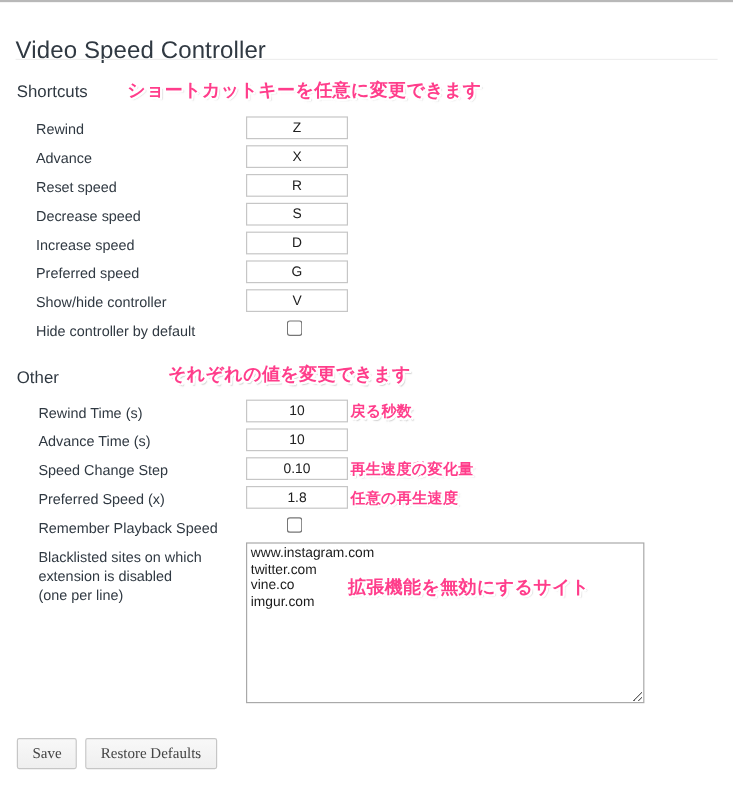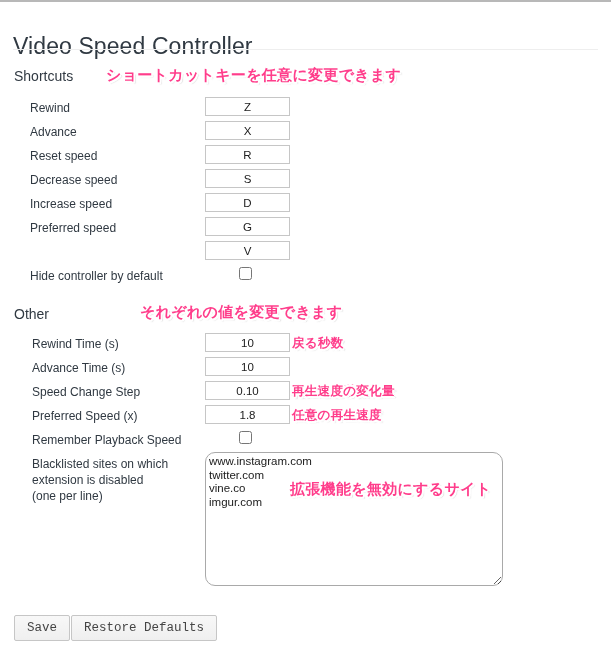--- a/index.html
+++ b/index.html
@@ -28,21 +28,21 @@
     top: 2px; left: 0;
     width: 611px;
     height: 654px;
     background: #ffffff;
     padding: 0;
   }
   .title {
     position: absolute;
     left: 13px;
     top: 16px;
-    font-size: 23px;
+    font-size: 20px;
     font-weight: normal;
     color: #303942;
     letter-spacing: 0.1px;
     white-space: nowrap;
   }
   .divider {
     position: absolute;
     left: 13px;
     top: 47px;
     width: 585px;
@@ -86,43 +86,43 @@
     width: 13px;
     height: 13px;
     margin: 0;
     padding: 0;
   }
   .textarea {
     position: absolute;
     box-sizing: border-box;
     left: 205px;
     top: 450px;
-    width: 298px;
+    width: 332px;
     height: 134px;
     border: 1px solid #a9a9a9;
     background: #ffffff;
     font-family: "Liberation Sans", "DejaVu Sans", sans-serif;
     font-size: 11.5px;
     line-height: 13.5px;
     color: #1a1a1a;
     padding: 2px 3px;
     resize: both;
     overflow: auto;
     white-space: pre;
     outline: none;
-    border-radius: 10px;
+    border-radius: 0;
   }
   .btn {
     position: absolute;
     box-sizing: border-box;
     height: 26px;
     background: linear-gradient(to bottom, #f8f8f8, #efefef);
     border: 1px solid #c6c6c6;
     border-radius: 2px;
-    font-family: Liberation Mono, monospace;
+    font-family: Liberation Serif, serif;
     font-size: 12.5px;
     color: #444444;
     cursor: pointer;
     padding: 0 12px;
     white-space: nowrap;
   }
   
   .anno {
     position: absolute;
     color: #ff3d8b;
@@ -168,20 +168,21 @@
 
   <div class="row-label" style="left:30px; top:170px;">Decrease speed</div>
   <input class="field" style="left: 205px; top: 167px;" value="S">
 
   <div class="row-label" style="left:30px; top:194px;">Increase speed</div>
   <input class="field" style="left: 205px; top: 191px;" value="D">
 
   <div class="row-label" style="left:30px; top:218px;">Preferred speed</div>
   <input class="field" style="left: 205px; top: 215px;" value="G">
 
+  <div class="row-label" style="left:30px; top:242px;">Show/hide controller</div>
   <input class="field" style="left: 205px; top: 239px;" value="V">
 
   <div class="row-label" style="left:30px; top:266px;">Hide controller by default</div>
   <input type="checkbox" class="checkbox" style="left: 239px; top: 265px;">
 
   <div class="section-head" style="top:304px;">Other</div>
   <div class="anno anno-lg" style="left:140px; top:301px;">それぞれの値を変更できます</div>
 
   <div class="row-label" style="left:32px; top:334px;">Rewind Time (s)</div>
   <input class="field" style="left: 205px; top: 331px;" value="10">

